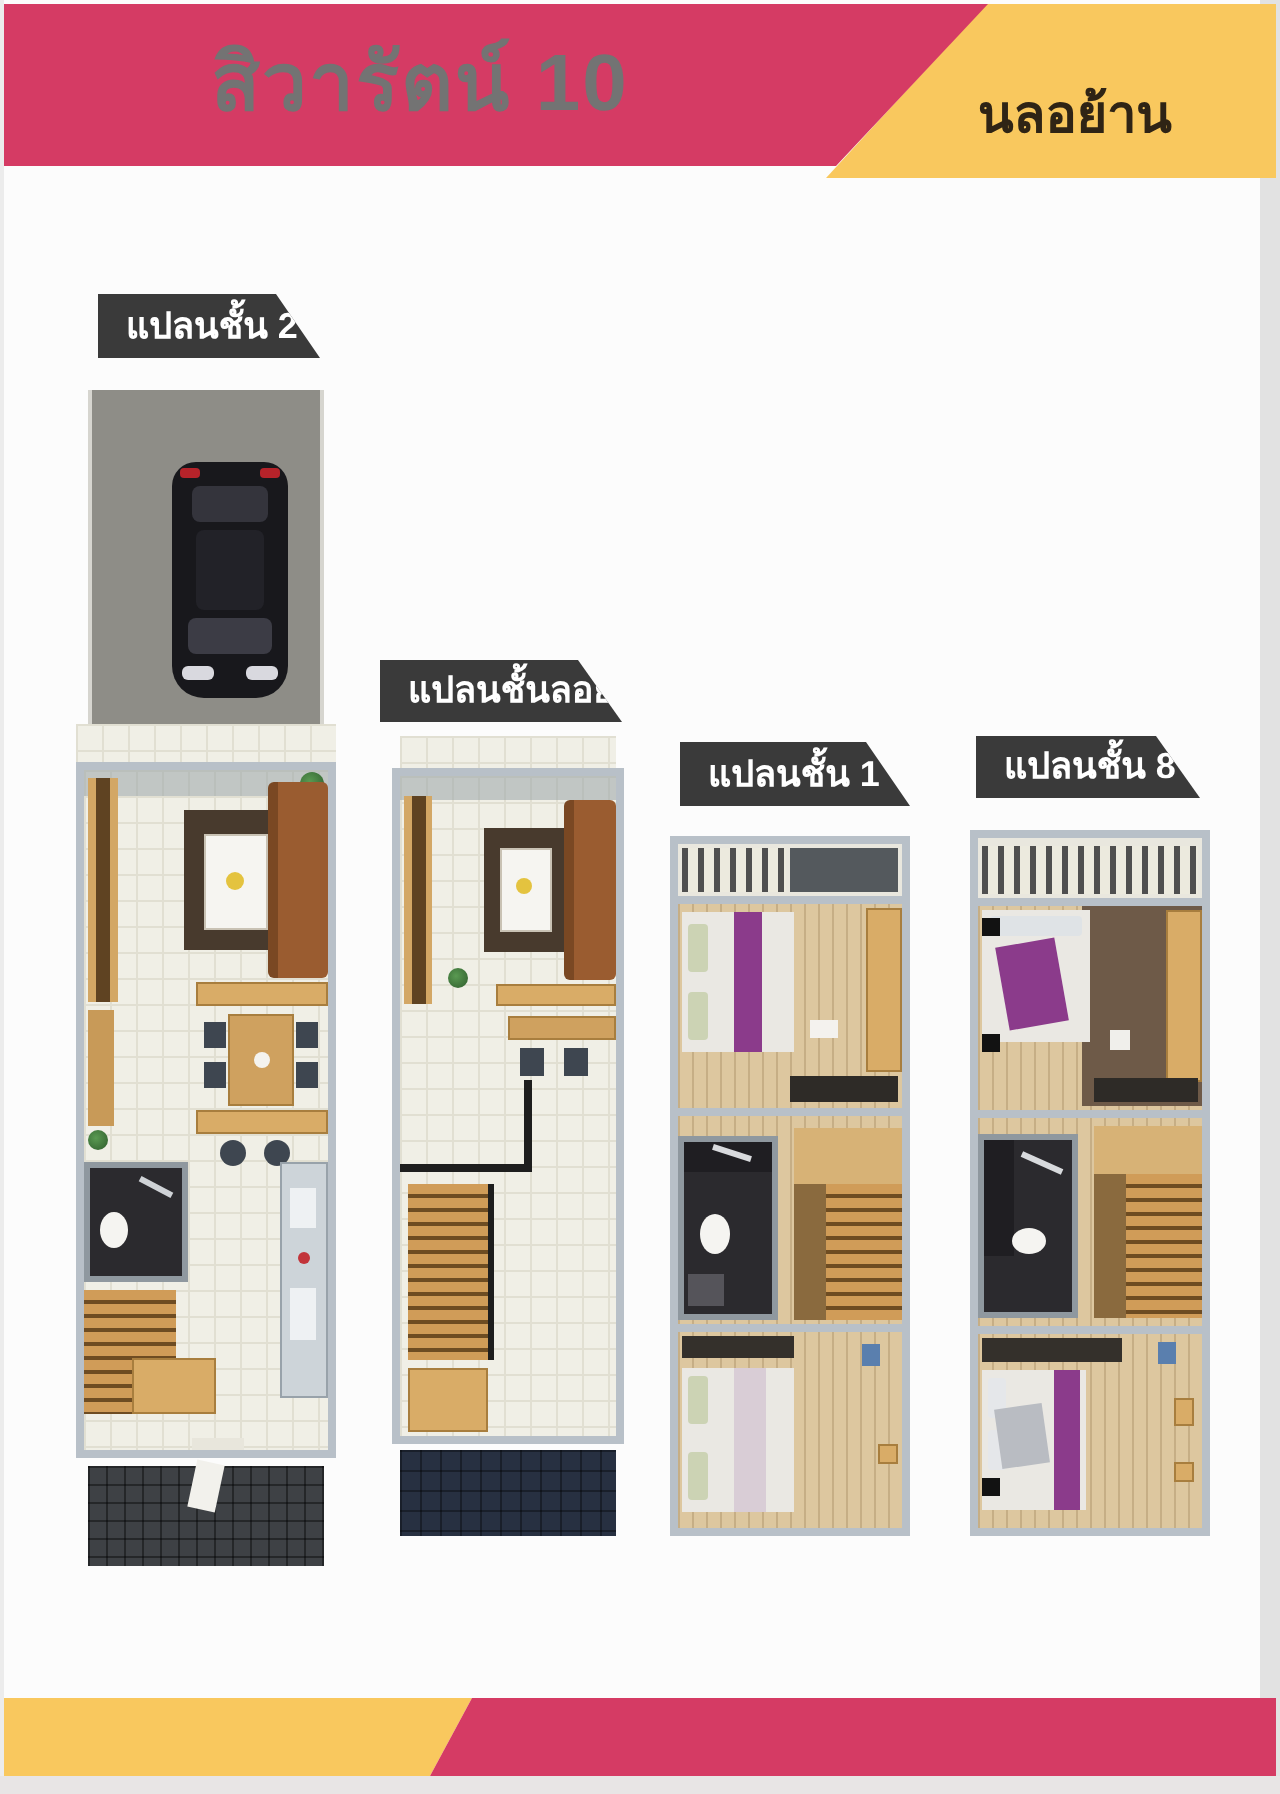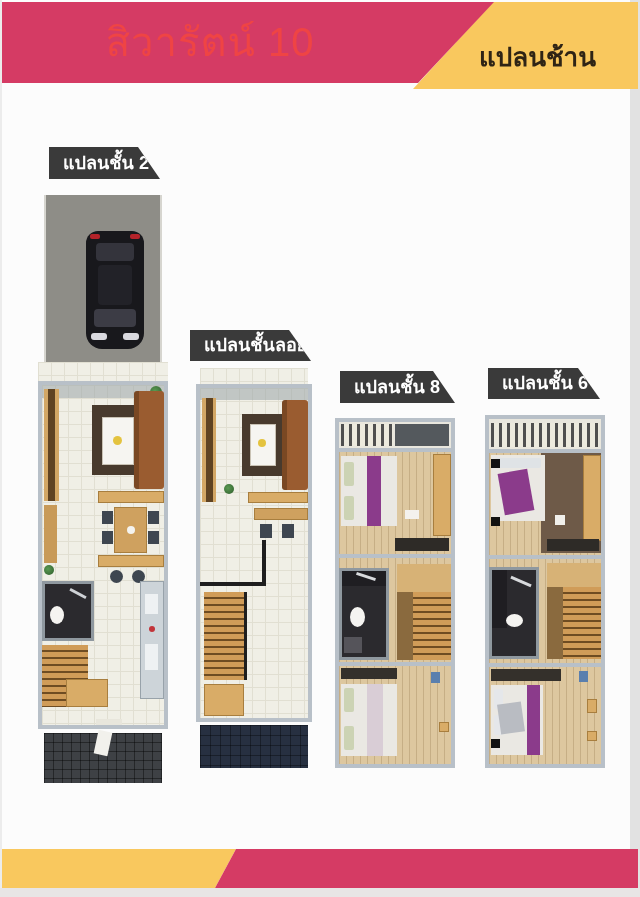--- a/index.html
+++ b/index.html
@@ -8,22 +8,22 @@
   .abs{position:absolute;}
   
   .edge-left{left:0;top:0;width:2px;height:897px;background:#ececec;}
   .edge-right{right:0;top:0;width:10px;height:897px;background:#e2e2e2;z-index:0;}
   .edge-bottom{left:0;top:888px;width:640px;height:9px;background:#e8e5e5;z-index:3;}
   
   .banner-yellow{left:385px;top:2px;width:253px;height:87px;background:#f9c85e;
         clip-path:polygon(108px 0,100% 0,100% 100%,28px 100%);z-index:1;}
   .banner-pink{left:2px;top:2px;width:492px;height:81px;background:#d53b64;
         clip-path:polygon(0 0,100% 0,calc(100% - 76px) 100%,0 100%);z-index:2;}
-  .page-title{left:55px;top:16px;width:310px;height:52px;z-index:3;color:#ef4444;
-        font-size:40px;font-weight:normal;text-align:center;line-height:52px;letter-spacing:1px;}
+  .page-title{left:55px;top:16px;width:310px;height:52px;z-index:3;color:#737373;
+        font-size:40px;font-weight:bold;text-align:center;line-height:52px;letter-spacing:1px;}
   .tab-label{left:455px;top:40px;width:165px;height:34px;z-index:3;color:#2f2415;
         font-size:26px;font-weight:bold;text-align:center;line-height:34px;}
   
   .plan-label{background:#3a3a3a;color:#fff;font-weight:bold;font-size:18px;z-index:2;
         clip-path:polygon(0 0,calc(100% - 22px) 0,100% 100%,0 100%);
         padding-left:14px;box-sizing:border-box;}
   
   .tile{background-color:#f0efe6;
         background-image:linear-gradient(#e1dfd2 1px,transparent 1px),
                          linear-gradient(90deg,#e1dfd2 1px,transparent 1px);
@@ -63,26 +63,26 @@
 <body>
 
 <div class="page">
 
   <div class="abs edge-right"></div>
   <div class="abs edge-left"></div>
 
   <div class="abs banner-yellow"></div>
   <div class="abs banner-pink"></div>
   <div class="abs page-title">สิวารัตน์ 10</div>
-  <div class="abs tab-label">แปลนช้าน</div>
+  <div class="abs tab-label">นลอย้าน</div>
 
   <div class="abs plan-label" style="left:49px;top:147px;width:111px;height:32px;line-height:32px;">แปลนชั้น 2</div>
   <div class="abs plan-label" style="left:190px;top:330px;width:121px;height:31px;line-height:31px;">แปลนชั้นลอย</div>
-  <div class="abs plan-label" style="left:340px;top:371px;width:115px;height:32px;line-height:32px;">แปลนชั้น 8</div>
-  <div class="abs plan-label" style="left:488px;top:368px;width:112px;height:31px;line-height:31px;">แปลนชั้น 6</div>
+  <div class="abs plan-label" style="left:340px;top:371px;width:115px;height:32px;line-height:32px;">แปลนชั้น 1</div>
+  <div class="abs plan-label" style="left:488px;top:368px;width:112px;height:31px;line-height:31px;">แปลนชั้น 8</div>
 
   <div class="abs" style="left:38px;top:195px;width:130px;height:588px;">
 
     <div class="abs" style="left:6px;top:0;width:118px;height:167px;background:#8e8d87;border-left:2px solid #d6d5cf;border-right:2px solid #d6d5cf;box-sizing:border-box;">
       <div class="abs" style="left:40px;top:36px;width:58px;height:118px;background:#18181c;border-radius:12px 12px 16px 16px;">
         <div class="abs" style="left:4px;top:3px;width:10px;height:5px;background:#b5232a;border-radius:2px;"></div>
         <div class="abs" style="left:44px;top:3px;width:10px;height:5px;background:#b5232a;border-radius:2px;"></div>
         <div class="abs" style="left:10px;top:12px;width:38px;height:18px;background:#34343c;border-radius:4px;"></div>
         <div class="abs" style="left:12px;top:34px;width:34px;height:40px;background:#222228;border-radius:4px;"></div>
         <div class="abs" style="left:8px;top:78px;width:42px;height:18px;background:#3c3c45;border-radius:4px;"></div>

